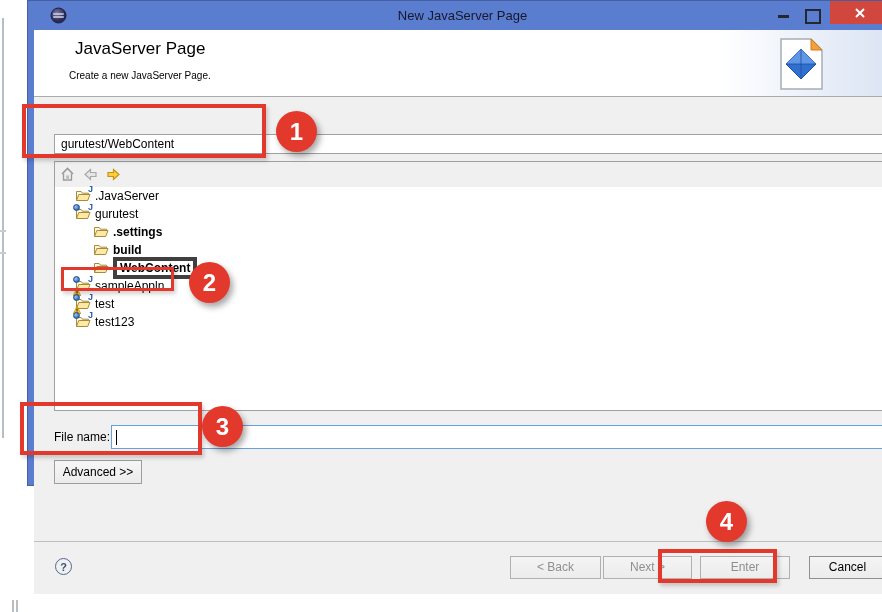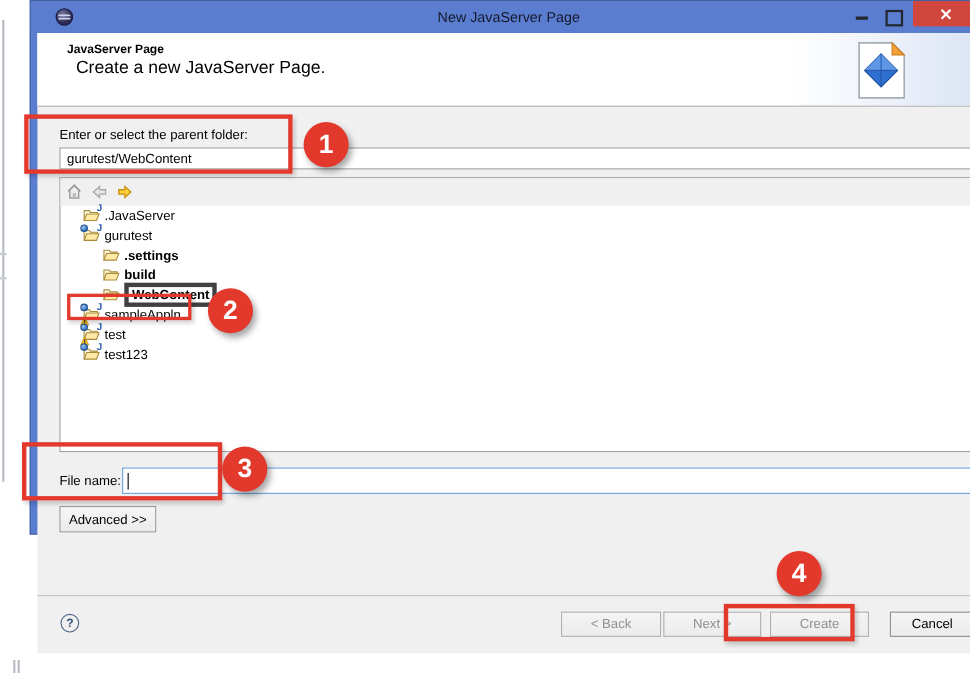--- a/index.html
+++ b/index.html
@@ -50,22 +50,22 @@
   }
   
   .header {
     position:absolute; left:0; top:0; width:855px; height:67px;
     background:#ffffff; border-bottom:1px solid #ababab;
   }
   .header-grad {
     position:absolute; right:0; top:0; width:170px; height:66px;
     background:linear-gradient(90deg, rgba(223,231,246,0) 0%, #dbe4f4 100%);
   }
-  .header-title { position:absolute; left:27px; top:9px; font-size:11px; font-weight:bold; }
-  .header-subtitle { position:absolute; left:35px; top:23px; font-size:16px; }
+  .header-title { position:absolute; left:41px; top:9px; font-size:17px; font-weight:normal; }
+  .header-subtitle { position:absolute; left:35px; top:40px; font-size:10px; }
   .jsp-icon { position:absolute; right:62px; top:7px; width:52px; height:55px; }
 
   
   .parent-label { position:absolute; left:20px; top:85px; font-size:12px; }
   .parent-input {
     position:absolute; left:20px; top:104px; width:836px; height:20px;
     background:#fff; border:1px solid #a0a0a0; font-size:12px;
     display:flex; align-items:center; padding-left:6px;
   }
 
@@ -201,21 +201,20 @@
             <path d="M36 2 L47 13 H36 Z" fill="#f3a03a" stroke="#d07d18" stroke-width="1"></path>
             <g>
               <polygon points="26,12 41,27 26,42 11,27" fill="#2f6fd0" stroke="#1c4fa0" stroke-width="1"></polygon>
               <polygon points="26,12 41,27 11,27" fill="#5f97e6"></polygon>
               <path d="M26 12 L26 42 M11 27 L41 27" stroke="#1c4fa0" stroke-width="0.8"></path>
             </g>
           </svg>
         </span>
       </div>
 
-      <div class="parent-label">Enter or select the parent folder:</div>
       <div class="parent-input">
         <span>gurutest/WebContent</span>
       </div>
 
       <div class="tree-panel">
         <div class="tree-toolbar">
           <span class="tb-ic">
             <svg width="17" height="17" viewBox="0 0 17 17">
               <path d="M3 8 L8.5 2.5 L14 8" fill="none" stroke="#9a9a9a" stroke-width="1.6"></path>
               <path d="M4.5 7.5 V14 H12.5 V7.5" fill="#ececec" stroke="#9a9a9a" stroke-width="1.3"></path>
@@ -344,21 +343,21 @@
         <span></span>
         <div class="caret"></div>
       </div>
 
       <button class="advanced-btn">Advanced &gt;&gt;</button>
 
       <div class="footer-sep"></div>
       <div class="help-btn">?</div>
       <button class="dlg-btn btn-back disabled">&lt; Back</button>
       <button class="dlg-btn btn-next disabled">Next &gt;</button>
-      <button class="dlg-btn btn-finish disabled">Create</button>
+      <button class="dlg-btn btn-finish disabled">Enter</button>
       <button class="dlg-btn btn-cancel">Cancel</button>
 
     </div>
   </div>
 
   <div class="anno-box box1"></div>
   <div class="anno-badge badge1">1</div>
 
   <div class="anno-box thin box2"></div>
   <div class="anno-badge badge2">2</div>

